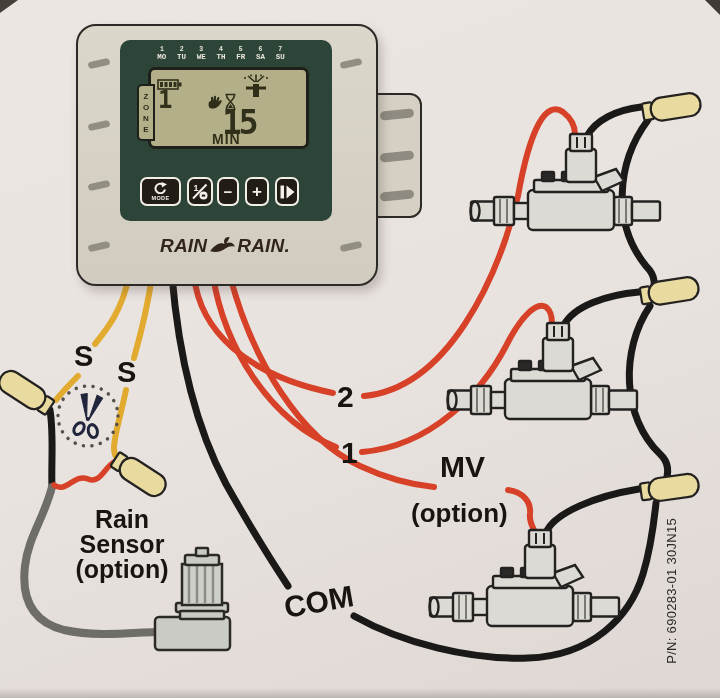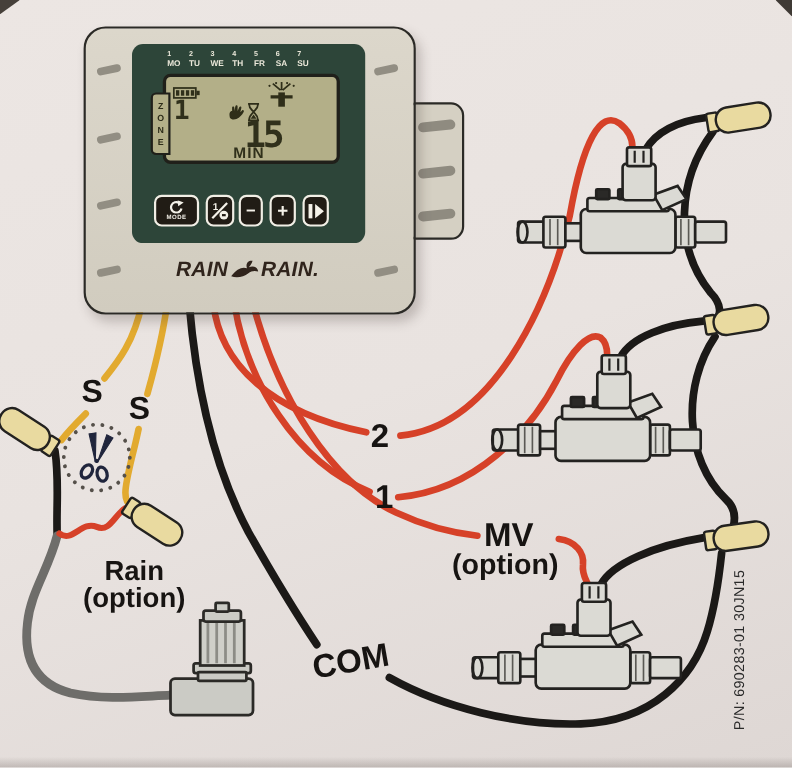--- a/index.html
+++ b/index.html
@@ -15,21 +15,21 @@
   .bottom-shade{left:0;bottom:0;width:100%;height:10px;background:linear-gradient(rgba(60,50,45,0),rgba(60,50,45,.22));}
   
   #ctrl-conn{left:356px;top:100px;width:22px;height:108px;background:#a8a399;border:2px solid #2b2a26;}
   #ctrl-body{left:76px;top:24px;width:298px;height:258px;background:linear-gradient(180deg,#dcd7cb,#d1ccbf);
     border:2.5px solid #2b2a26;border-radius:20px;box-shadow:4px 6px 10px rgba(70,60,55,.25);}
   #ctrl-module{left:372px;top:93px;width:46px;height:121px;background:#d5d0c3;border:2.5px solid #2b2a26;border-radius:6px 12px 12px 6px;}
   .mod-rib{width:34px;height:9px;background:#8f8b80;border-radius:5px;transform:rotate(-6deg);}
   .rib{width:22px;height:7px;background:#928e83;border-radius:4px;transform:rotate(-12deg);}
   #panel{left:120px;top:40px;width:212px;height:181px;background:#2d4539;border-radius:10px;}
   #days{left:152px;top:46px;width:138px;height:18px;display:flex;}
-  .day{flex:1;text-align:left;color:#ebe8da;}
+  .day{flex:1;text-align:center;color:#ebe8da;font-family:Liberation Mono, monospace;}
   .day .n{display:block;font-size:6.5px;line-height:7px;font-weight:bold;}
   .day .a{display:block;font-size:7.5px;line-height:9px;font-weight:bold;}
   #lcd{left:148px;top:67px;width:155px;height:76px;background:#b3af88;border:3px solid #20201a;border-radius:7px;}
   #lcd *{position:absolute;}
   #zonetab{left:137px;top:84px;width:14px;height:53px;background:#b3af88;border:2.5px solid #20201a;border-radius:5px 0 0 5px;
     display:flex;flex-direction:column;align-items:center;justify-content:center;}
   #zonetab span{font-size:8px;line-height:11px;font-weight:bold;color:#2c2b18;}
   .lcd-ink{color:#30301b;}
   #zone-val{left:7px;top:16px;font-family:"DejaVu Sans Mono",monospace;font-size:24px;font-weight:bold;}
   #run-time{left:71px;top:33px;font-family:"DejaVu Sans Mono",monospace;font-size:33px;font-weight:bold;letter-spacing:-3px;}
@@ -45,21 +45,21 @@
   #btn-adv{left:275px;width:24px;}
   
   #logo{left:150px;top:234px;width:150px;height:24px;display:flex;align-items:center;justify-content:center;gap:1px;
     color:#30241c;font-style:italic;font-weight:bold;font-size:19px;letter-spacing:.2px;}
   
   .lbl{position:absolute;font-weight:bold;color:#171412;line-height:1;}
   #lbl-s1{left:74px;top:342px;font-size:29px;}
   #lbl-s2{left:117px;top:358px;font-size:29px;}
   #lbl-z2{left:337px;top:382px;font-size:30px;}
   #lbl-z1{left:341px;top:438px;font-size:30px;}
-  #lbl-mv{left:440px;top:472px;font-size:30px;}
+  #lbl-mv{left:440px;top:452px;font-size:30px;}
   #lbl-mvopt{left:411px;top:500px;font-size:26px;}
   #lbl-com{left:284px;top:587px;font-size:30px;transform:rotate(-10deg);}
   #lbl-rain{left:52px;top:507px;width:140px;text-align:center;font-size:25px;line-height:25px;}
   #pn-wrap{left:664px;top:518px;width:26px;height:180px;}
   #pn-wrap span{writing-mode:vertical-rl;transform:rotate(180deg);font-size:13px;color:#2a2a2a;letter-spacing:.3px;white-space:nowrap;}
 </style>
 </head>
 <body>
 
 <div id="scene">
@@ -277,20 +277,21 @@
 
   <div class="lbl" id="lbl-s1">S</div>
   <div class="lbl" id="lbl-s2">S</div>
   <div class="lbl" id="lbl-z2">2</div>
   <div class="lbl" id="lbl-z1">1</div>
   <div class="lbl" id="lbl-mv">MV</div>
   <div class="lbl" id="lbl-mvopt">(option)</div>
   <div class="lbl" id="lbl-com">COM</div>
   <div class="lbl" id="lbl-rain">
     <span style="display:block">Rain</span>
+    <span style="display:block">Sensor</span>
     <span style="display:block">(option)</span>
   </div>
   <div class="abs" id="pn-wrap">
     <span>P/N: 690283-01 30JN15</span>
   </div>
 
   <div class="abs bottom-shade"></div>
 </div>
 
 </body></html>

